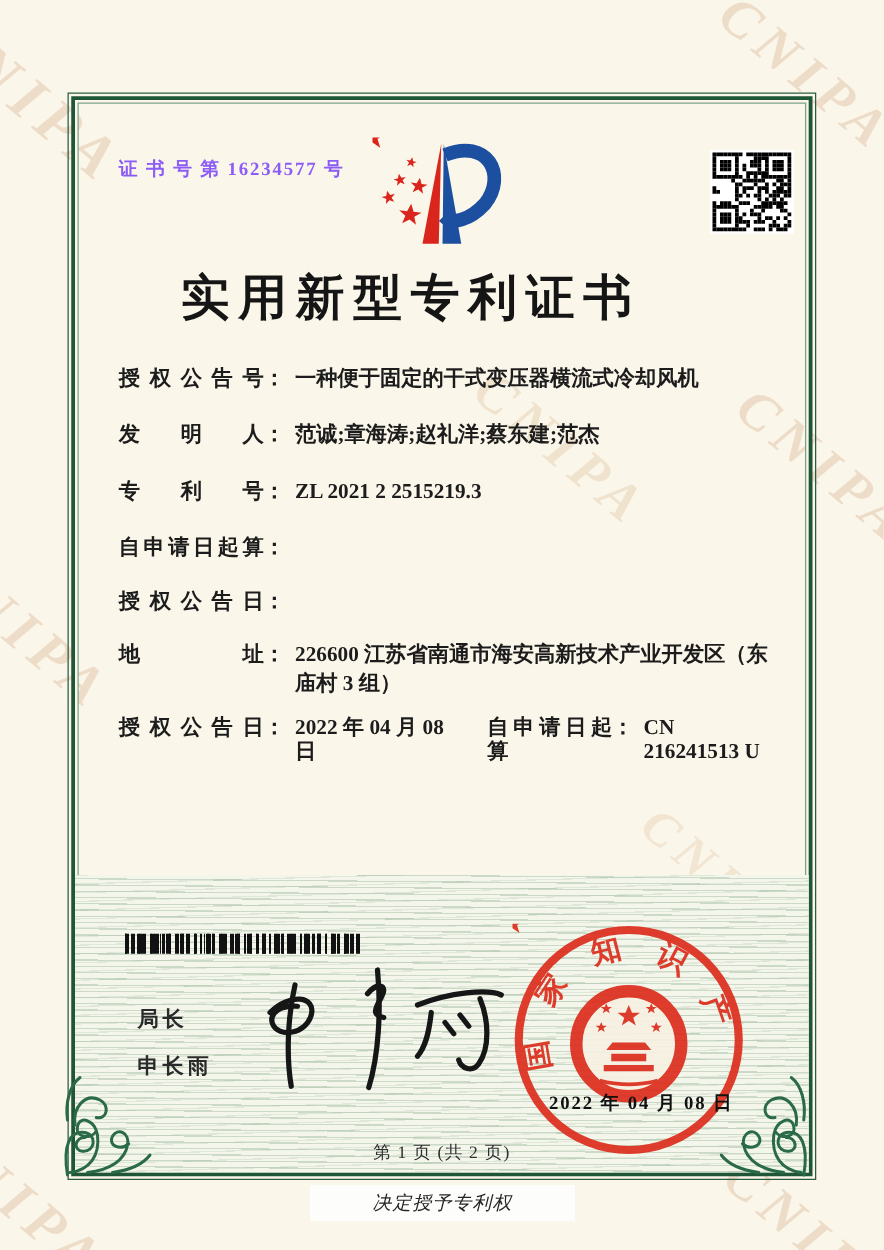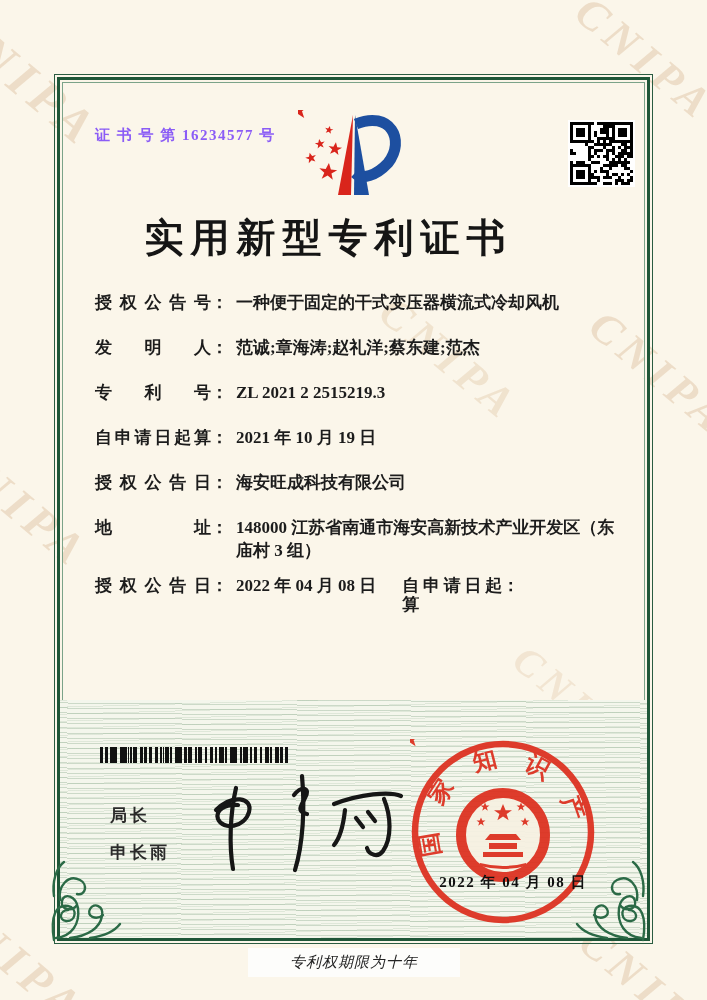--- a/index.html
+++ b/index.html
@@ -403,39 +403,38 @@
       <span class="fvalue">范诚;章海涛;赵礼洋;蔡东建;范杰</span>
     </div>
     <div class="frow">
       <span class="flabel">专利号</span>
         <span class="colon">：</span>
       <span class="fvalue">ZL 2021 2 2515219.3</span>
     </div>
     <div class="frow">
       <span class="flabel">自申请日起算</span>
         <span class="colon">：</span>
-      <span class="fvalue">2021 年 10 月 19 日</span>
     </div>
     <div class="frow">
       <span class="flabel">授权公告日</span>
         <span class="colon">：</span>
-      <span class="fvalue">海安旺成科技有限公司</span>
     </div>
     <div class="frow addr">
       <span class="flabel">地址</span>
         <span class="colon">：</span>
-      <span class="fvalue">148000 江苏省南通市海安高新技术产业开发区（东庙村 3 组）</span>
+      <span class="fvalue">226600 江苏省南通市海安高新技术产业开发区（东庙村 3 组）</span>
     </div>
     <div class="grant-row">
       <span class="flabel">授权公告日</span>
         <span class="colon">：</span>
       <span>2022 年 04 月 08 日</span>
       <span class="g2">
         <span class="flabel">自申请日起算</span>
           <span class="colon">：</span>
+        <span>CN 216241513 U</span>
       </span>
     </div>
   </div>
 
   <div class="paras">
   </div>
 
   <div class="barcode"></div>
 
   <div class="signer">
@@ -499,15 +498,16 @@
     <g fill="none" stroke="#2b6a46" stroke-width="2.4" stroke-linecap="round">
       <path d="M14,84 C10,60 16,48 28,50 C38,52 36,66 26,65 C18,64 20,54 28,54"></path>
       <path d="M16,82 C32,80 40,68 38,52 C36,40 24,36 22,45 C20,54 32,56 37,49"></path>
       <path d="M20,44 C18,30 28,18 40,24 C48,28 46,40 37,38"></path>
       <path d="M30,82 C48,80 60,72 62,60 C64,50 54,46 50,53 C46,60 56,65 63,59"></path>
       <path d="M50,82 C64,80 74,76 80,68"></path>
       <path d="M14,40 C12,26 16,12 24,6"></path>
     </g>
   </svg>
 
-  <div class="footer-note">专利权期限为十年</div>
+  <div class="page-info">第 1 页 (共 2 页)</div>
+  <div class="footer-note">决定授予专利权</div>
 
 </div>
 
 </body></html>

